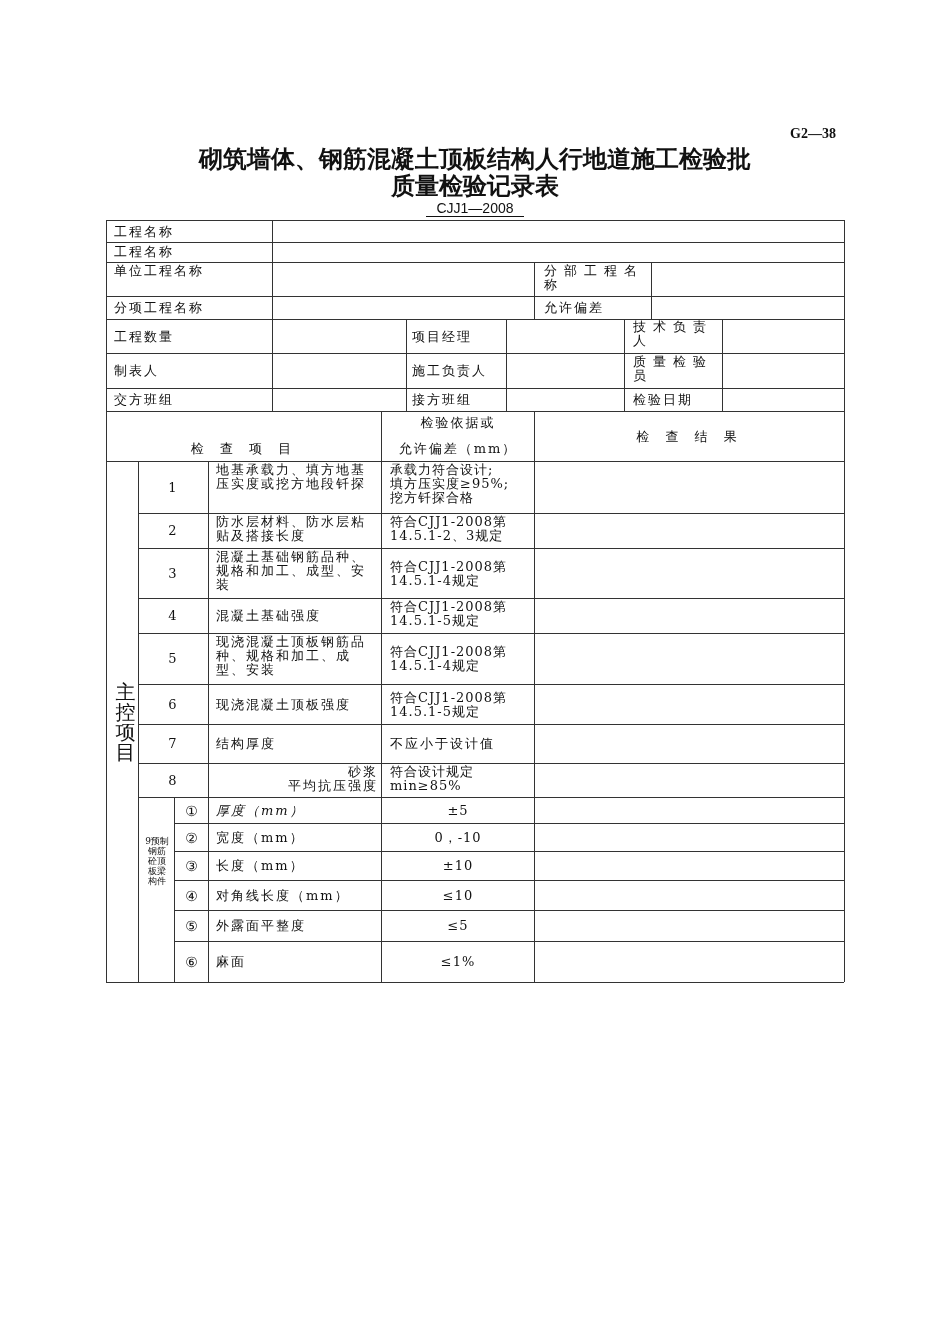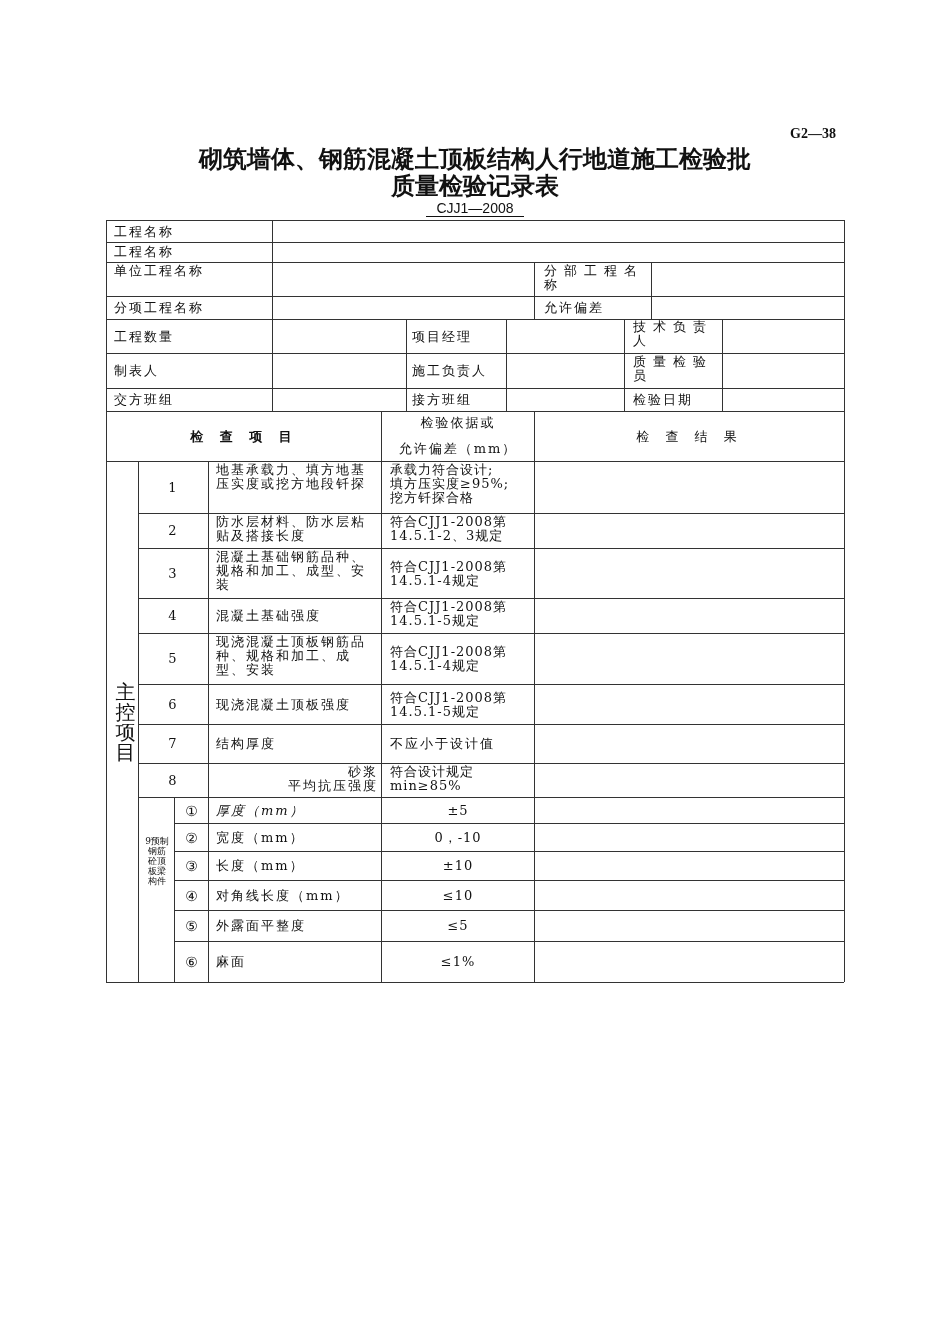--- a/index.html
+++ b/index.html
@@ -101,21 +101,21 @@
 <div class="cell" style="left:633px;top:355px;width:88px;height:33px;letter-spacing:7px;">质量检验员</div>
 <div class="cell" style="left:723px;top:354px;width:120px;height:34px;"></div>
 
 <div class="cell vc" style="left:114px;top:389px;width:155px;height:22px;">交方班组</div>
 <div class="cell" style="left:273px;top:389px;width:132px;height:22px;"></div>
 <div class="cell vc" style="left:412px;top:389px;width:92px;height:22px;">接方班组</div>
 <div class="cell" style="left:507px;top:389px;width:116px;height:22px;"></div>
 <div class="cell vc" style="left:633px;top:389px;width:88px;height:22px;">检验日期</div>
 <div class="cell" style="left:723px;top:389px;width:120px;height:22px;"></div>
 
-<div class="cell vcc" style="left:107px;top:412px;width:274px;height:49px;letter-spacing:6px;font-weight:bold;">检 查 项 目</div>
+<div class="cell vcc" style="left:107px;top:424px;width:274px;height:49px;letter-spacing:6px;">检 查 项 目</div>
 <div class="cell c" style="left:382px;top:416px;width:152px;height:16px;">检验依据或</div>
 <div class="cell c" style="left:382px;top:442px;width:152px;height:16px;">允许偏差（mm）</div>
 <div class="cell vcc" style="left:535px;top:412px;width:309px;height:49px;letter-spacing:6px;">检 查 结 果</div>
 
 <div class="cell vcc" style="left:107px;top:462px;width:31px;height:520px;">
   <div style="width:14px;font-size:20px;line-height:20px;letter-spacing:0;word-break:break-all;">主控项目</div>
 </div>
 
 <div>
   <div class="cell vcc" style="left:139px;top:462px;width:69px;height:51px;">1</div>

